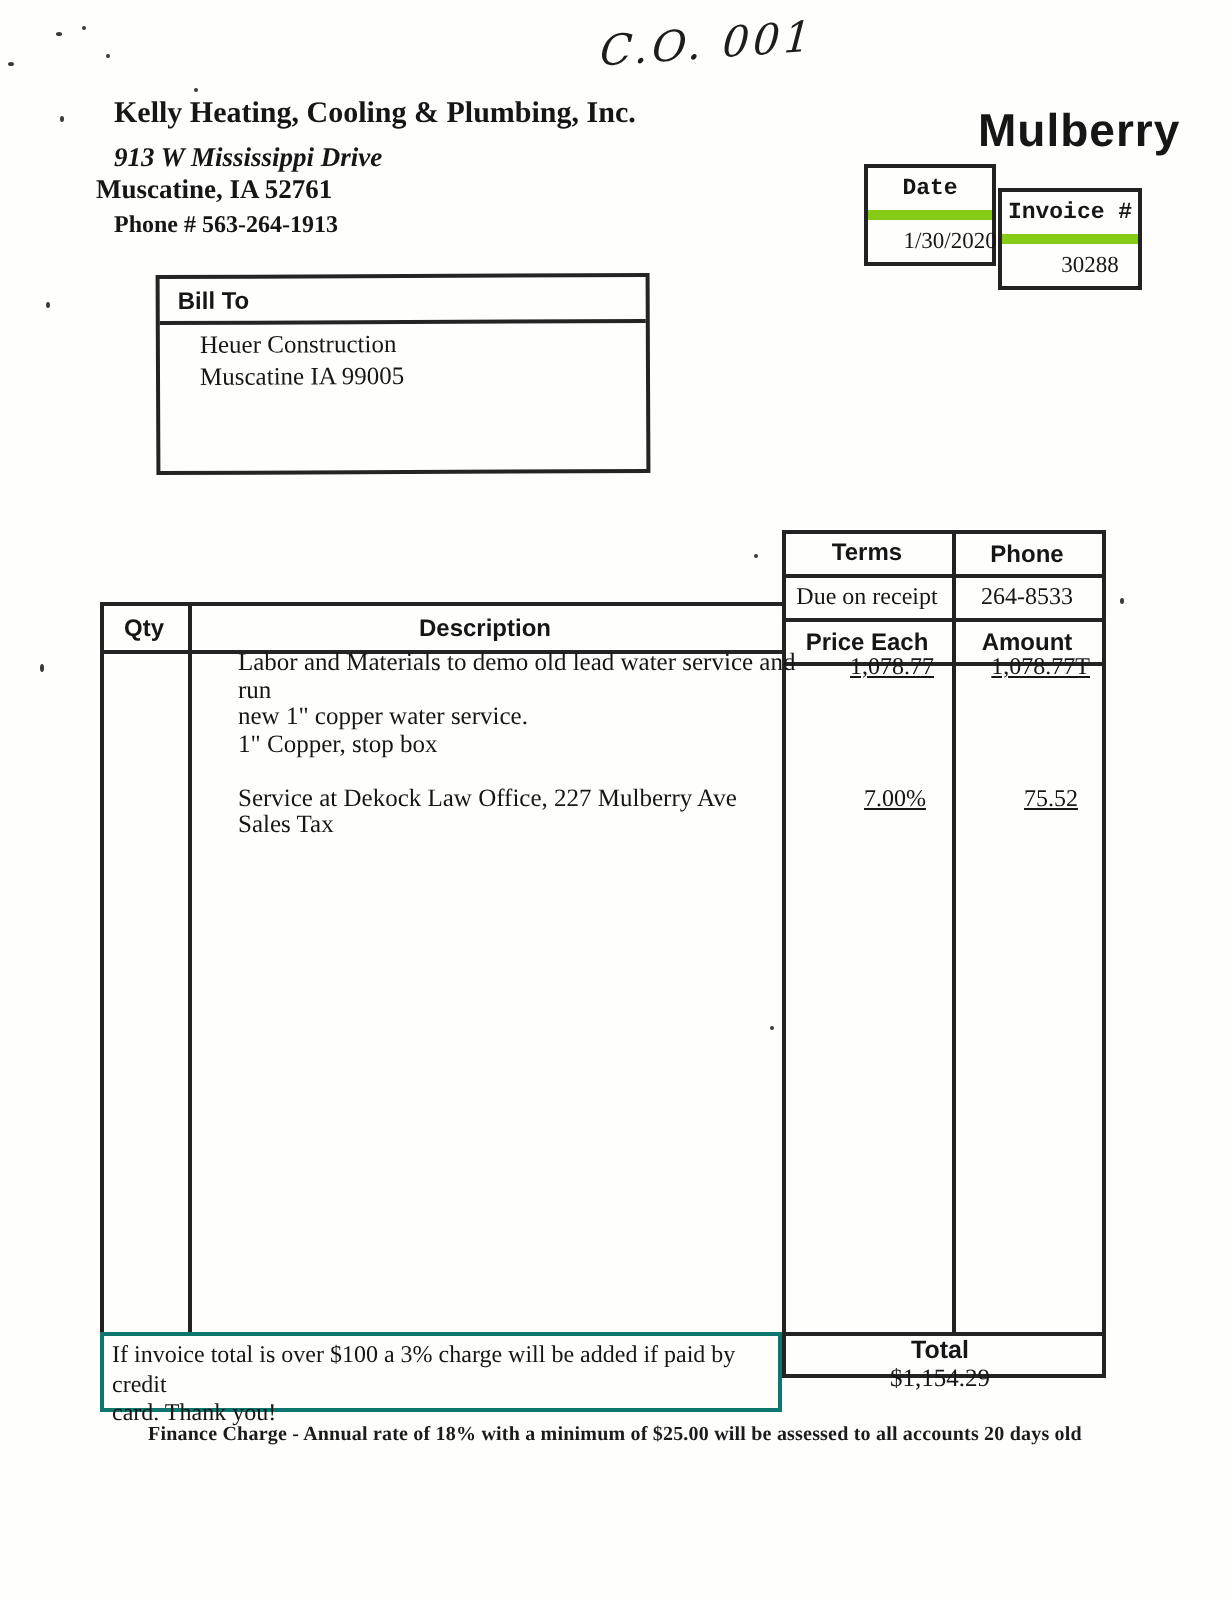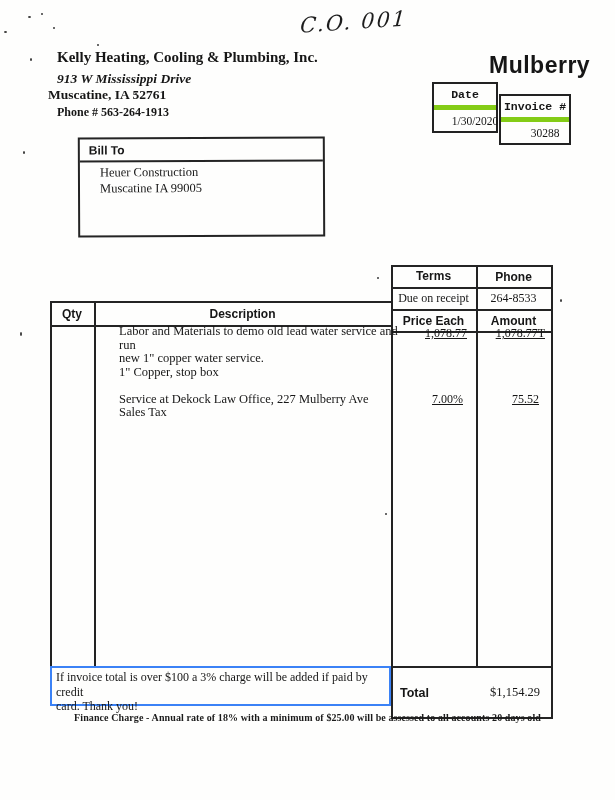--- a/index.html
+++ b/index.html
@@ -44,21 +44,21 @@
   }
   .billto-lines{padding:3px 0 0 20px;font-size:12.5px;line-height:15.5px;}
   .th{
     position:absolute;display:flex;align-items:center;justify-content:center;
     font-family:"Liberation Sans", sans-serif;font-weight:600;font-size:12px;
   }
   .td-c{position:absolute;display:flex;align-items:center;justify-content:center;font-size:12px;}
   .desc{font-size:12.5px;line-height:13.5px;padding-left:22px;}
   .num{position:absolute;text-align:right;font-size:12px;text-decoration:underline;}
   .note-box{
-    position:absolute;border:2px solid #3b82f6;font-size:12px;line-height:14.5px;
+    position:absolute;border:2px solid #0f766e;font-size:12px;line-height:14.5px;
     padding:2px 4px;box-sizing:border-box;
   }
   .total-box{
     position:absolute;border:2px solid #242424;display:flex;align-items:center;
     justify-content:space-between;box-sizing:border-box;padding:0 11px 0 7px;
   }
   .total-label{font-family:"Liberation Sans", sans-serif;font-weight:bold;font-size:12.5px;}
   .total-value{font-size:12.5px;}
   .finance{
     position:absolute;left:30px;width:555px;text-align:center;
@@ -146,20 +146,20 @@
   <div class="num" style="left:393px;top:326px;width:74px;">1,078.77</div>
   <div class="num" style="left:476px;top:326px;width:69px;">1,078.77T</div>
   <div class="num" style="left:393px;top:392px;width:70px;">7.00%</div>
   <div class="num" style="left:476px;top:392px;width:63px;">75.52</div>
 
   <div class="note-box" style="left:50px;top:666px;width:341px;height:40px;">
     <div>If invoice total is over $100 a 3% charge will be added if paid by credit</div>
     <div>card. Thank you!</div>
   </div>
 
-  <div class="total-box" style="left:391px;top:666px;width:162px;height:53px;">
+  <div class="total-box" style="left:391px;top:666px;width:162px;height:23px;flex-direction:column;">
     <span class="total-label">Total</span>
     <span class="total-value">$1,154.29</span>
   </div>
 
   <div class="finance" style="top:712px;">Finance Charge - Annual rate of 18% with a minimum of $25.00 will be assessed to all accounts 20 days old</div>
 
 </div>
 
 </body></html>

